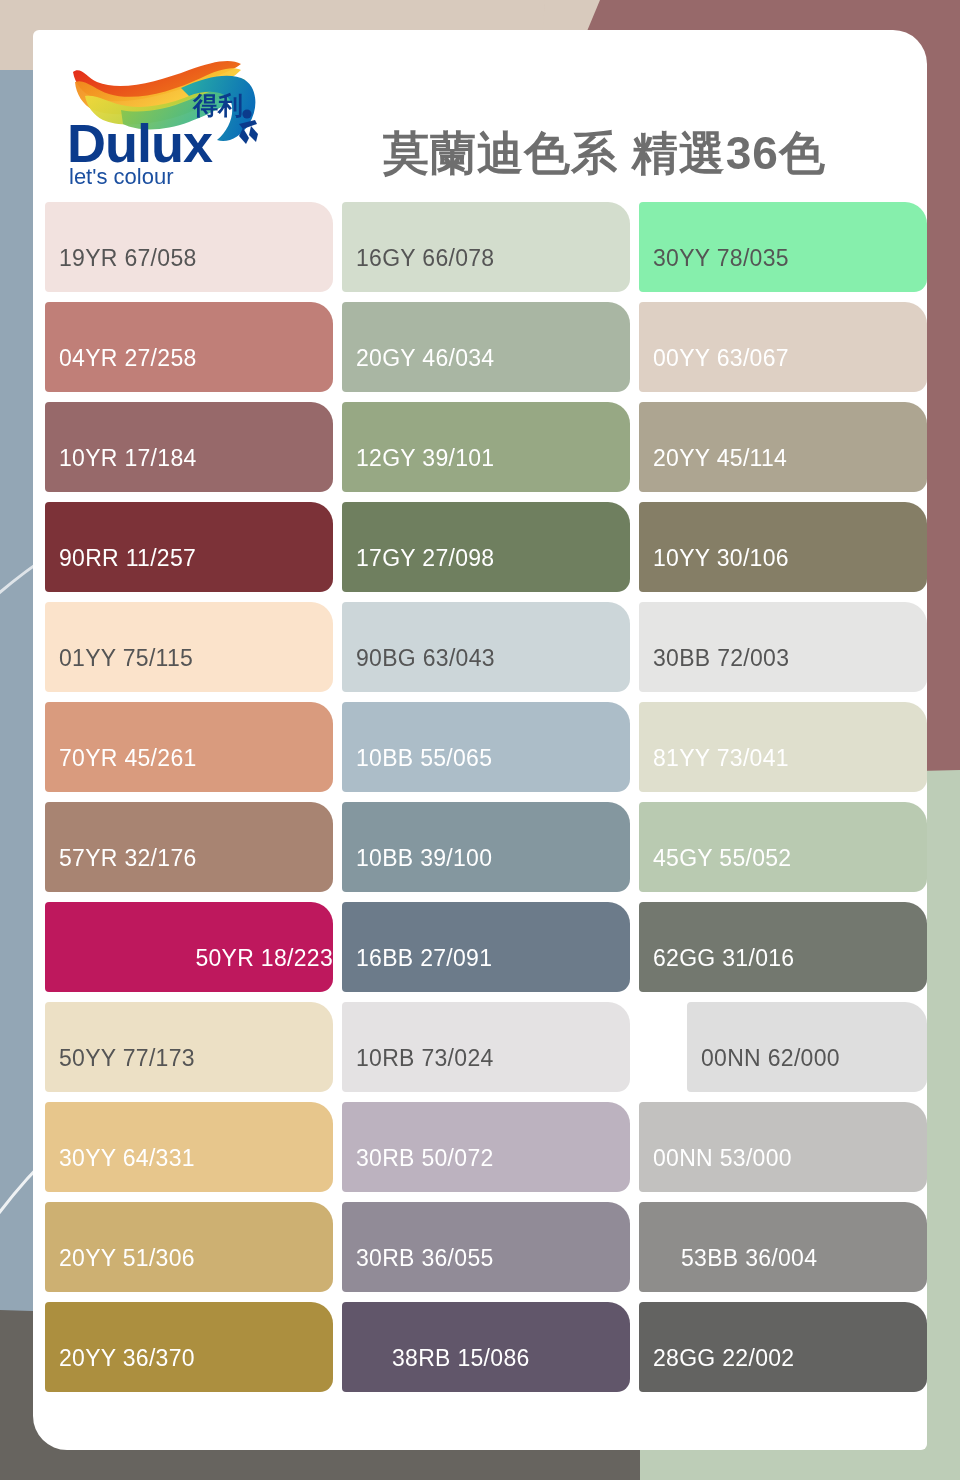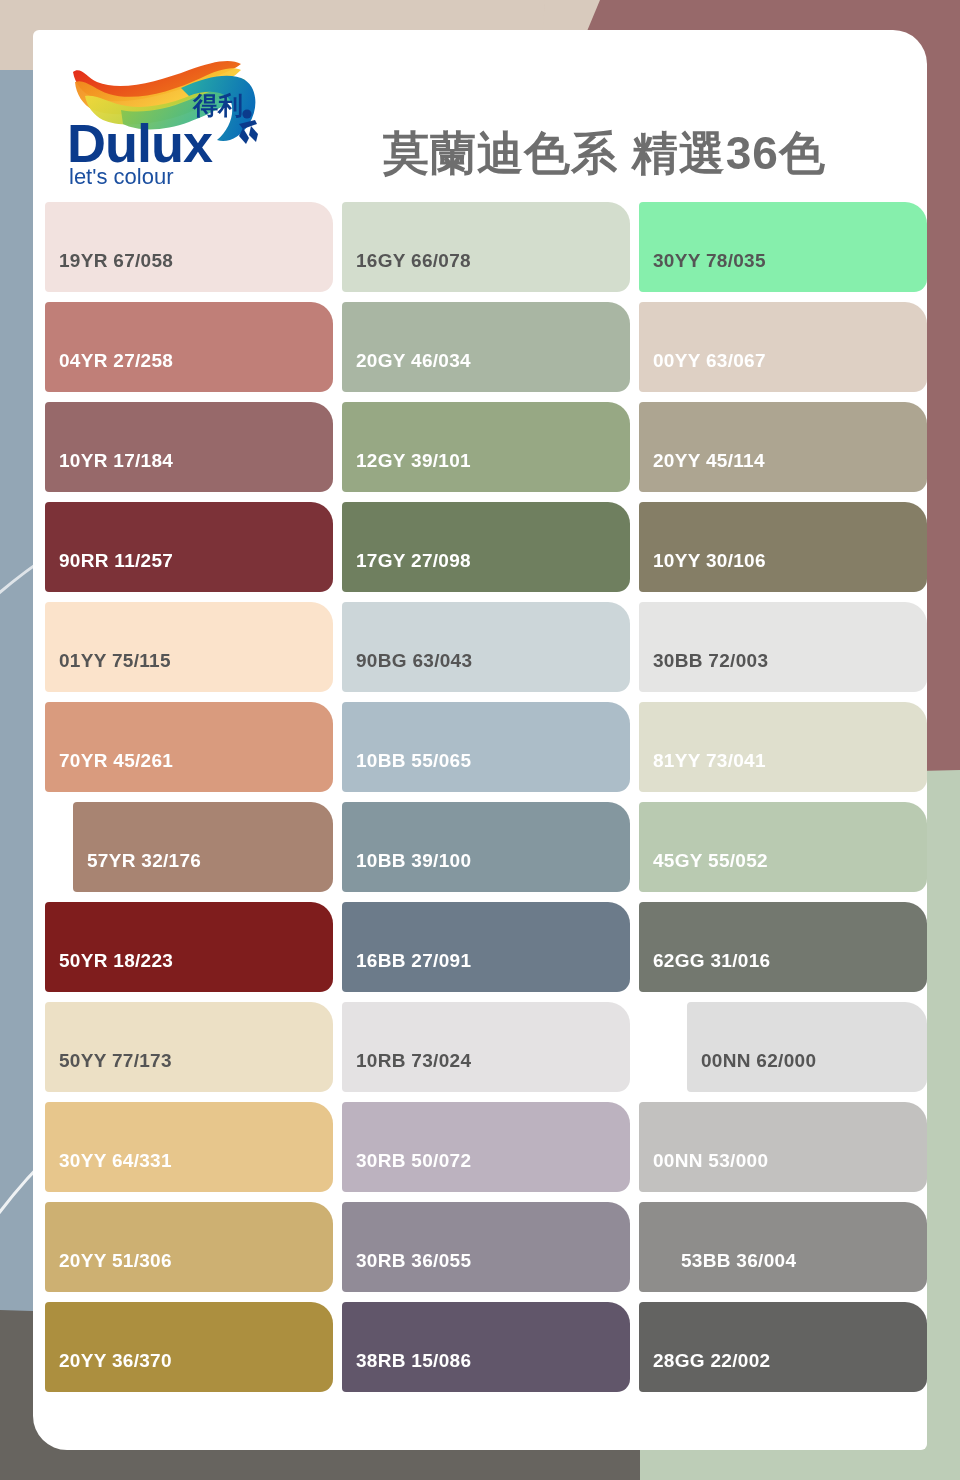--- a/index.html
+++ b/index.html
@@ -87,22 +87,22 @@
     height: 90px;
     border-top-left-radius: 4px;
     border-top-right-radius: 22px;
     border-bottom-right-radius: 13px;
     border-bottom-left-radius: 4px;
     display: flex;
     align-items: flex-end;
   }
 
   .swatch-label {
-    font-size: 19px;
-    font-weight: bold;
+    font-size: 23px;
+    font-weight: normal;
     padding: 0 0 20px 14px;
     letter-spacing: 0.3px;
     white-space: nowrap;
   }
   .dark-text  { color: #555555; }
   .light-text { color: #ffffff; }
 </style>
 </head>
 <body>
 
@@ -202,24 +202,24 @@
         </div>
         <div class="swatch" style="background: rgb(124, 50, 56);">
           <span class="swatch-label light-text">90RR 11/257</span>
         </div>
         <div class="swatch" style="background: rgb(251, 227, 203);">
           <span class="swatch-label dark-text">01YY 75/115</span>
         </div>
         <div class="swatch" style="background: rgb(217, 155, 126);">
           <span class="swatch-label light-text">70YR 45/261</span>
         </div>
-        <div class="swatch" style="background: rgb(168, 132, 114); margin-left: 28px;">
+        <div class="swatch" style="background: rgb(168, 132, 114);">
           <span class="swatch-label light-text">57YR 32/176</span>
         </div>
-        <div class="swatch" style="background: #7f1d1d;">
+        <div class="swatch" style="background: #be185d; justify-content: flex-end;">
           <span class="swatch-label light-text">50YR 18/223</span>
         </div>
         <div class="swatch" style="background: rgb(236, 224, 197);">
           <span class="swatch-label dark-text">50YY 77/173</span>
         </div>
         <div class="swatch" style="background: rgb(231, 198, 140);">
           <span class="swatch-label light-text">30YY 64/331</span>
         </div>
         <div class="swatch" style="background: rgb(205, 176, 114);">
           <span class="swatch-label light-text">20YY 51/306</span>
@@ -255,21 +255,21 @@
         </div>
         <div class="swatch" style="background: rgb(228, 226, 227);">
           <span class="swatch-label dark-text">10RB 73/024</span>
         </div>
         <div class="swatch" style="background: rgb(188, 178, 191);">
           <span class="swatch-label light-text">30RB 50/072</span>
         </div>
         <div class="swatch" style="background: rgb(145, 139, 151);">
           <span class="swatch-label light-text">30RB 36/055</span>
         </div>
-        <div class="swatch" style="background: rgb(97, 86, 106);">
+        <div class="swatch" style="background: rgb(97, 86, 106); padding-left: 36px;">
           <span class="swatch-label light-text">38RB 15/086</span>
         </div>
       </div>
       <div class="column">
         <div class="swatch" style="background: #86efac;">
           <span class="swatch-label dark-text">30YY 78/035</span>
         </div>
         <div class="swatch" style="background: rgb(222, 208, 196);">
           <span class="swatch-label light-text">00YY 63/067</span>
         </div>

